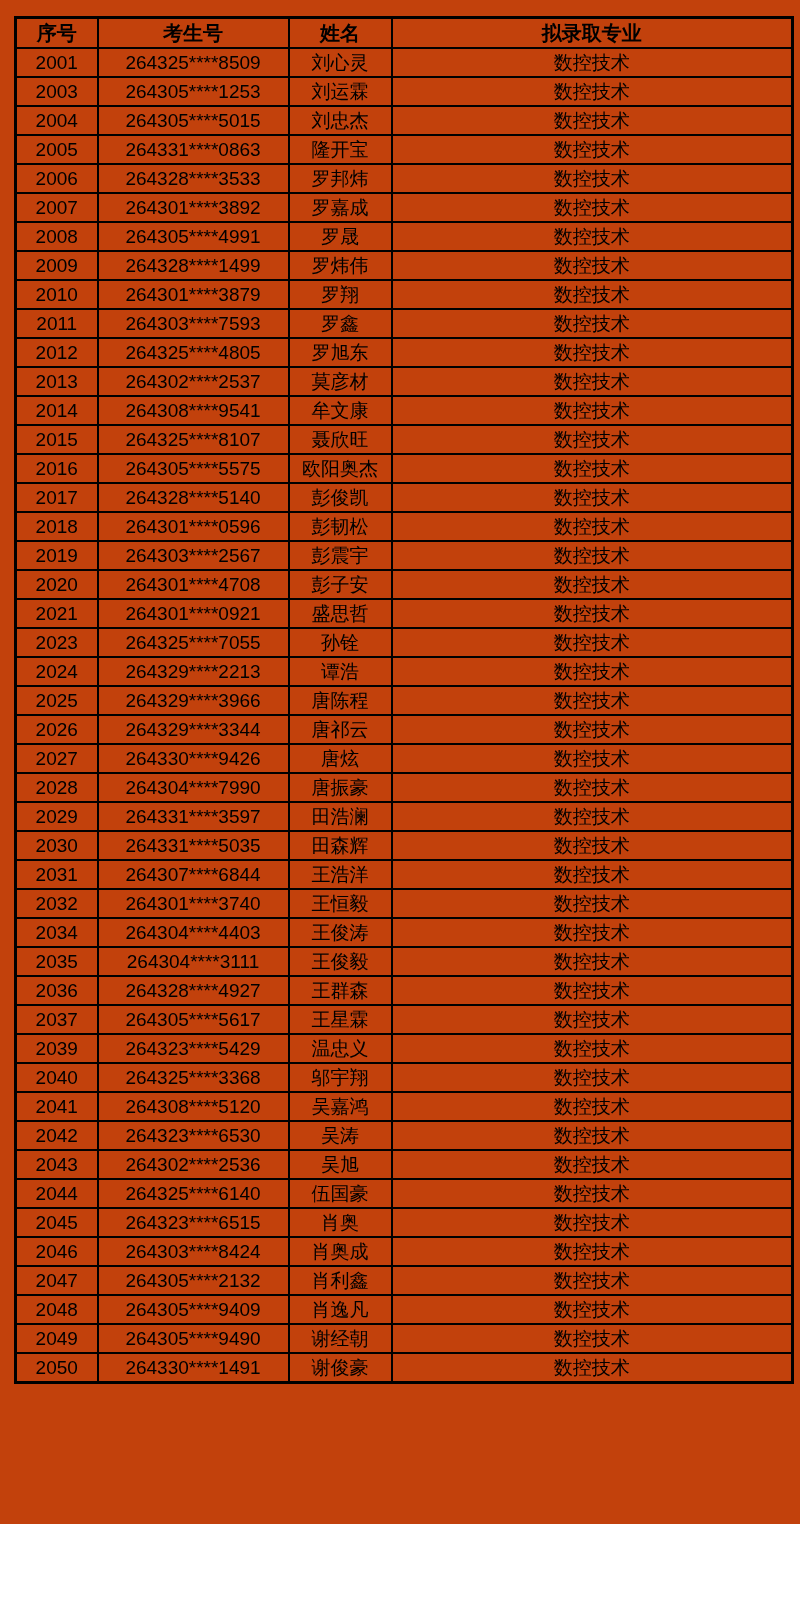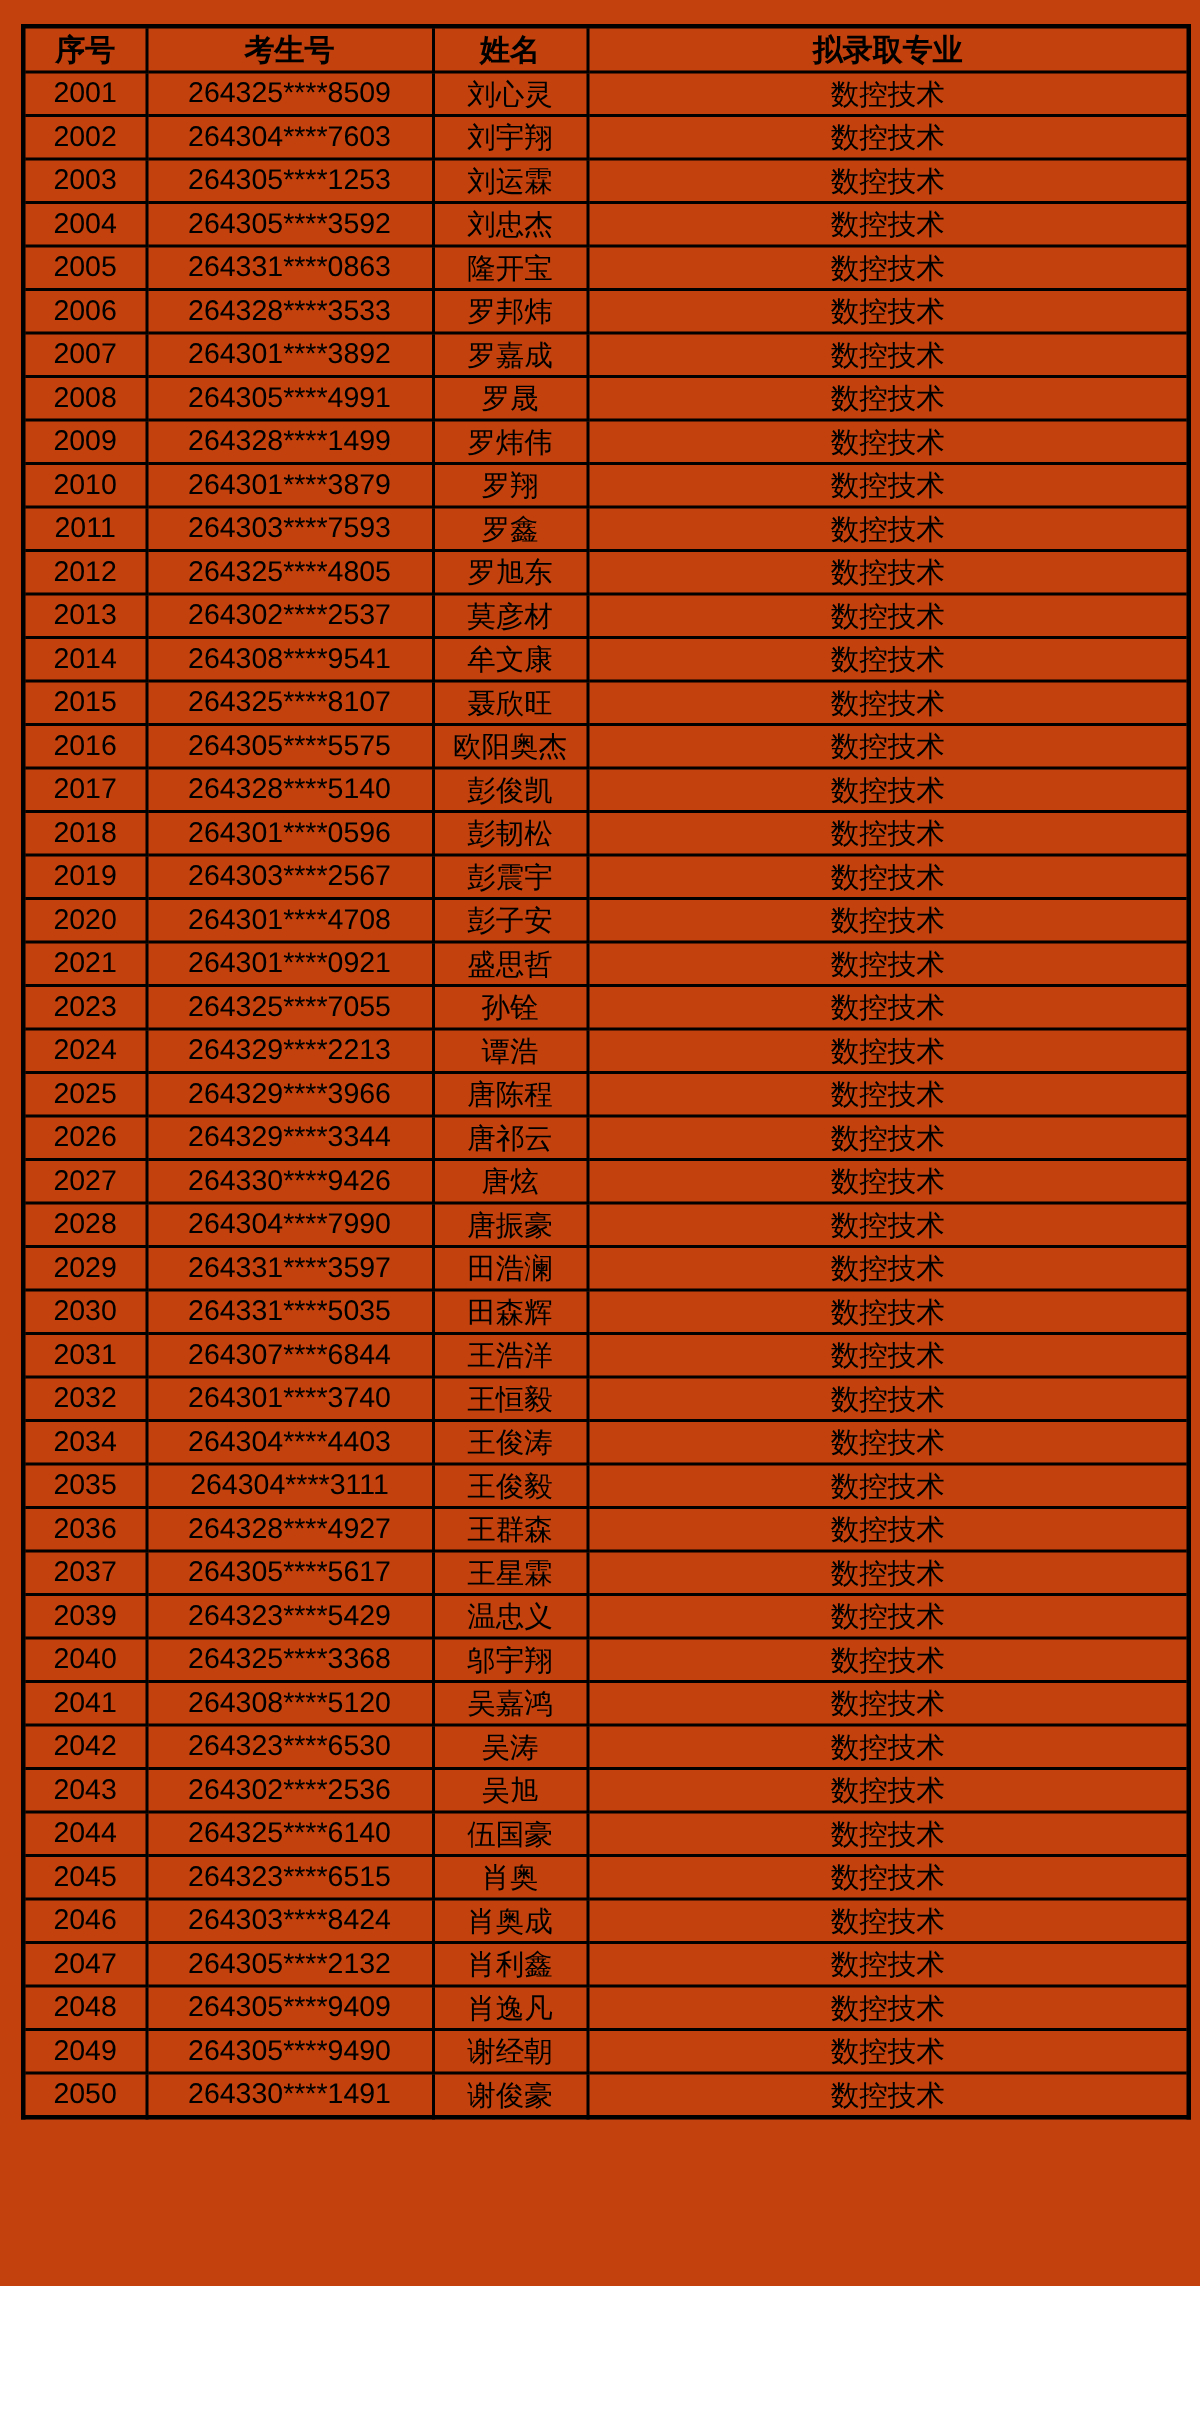--- a/index.html
+++ b/index.html
@@ -67,34 +67,28 @@
     </thead>
     <tbody id="table-body">
 
     <tr>
           <td>2001</td>
           <td>264325****8509</td>
           <td>刘心灵</td>
           <td>数控技术</td>
         </tr>
         <tr>
-          <td>2002</td>
-          <td>264304****7603</td>
-          <td>刘宇翔</td>
-          <td>数控技术</td>
-        </tr>
-        <tr>
           <td>2003</td>
           <td>264305****1253</td>
           <td>刘运霖</td>
           <td>数控技术</td>
         </tr>
         <tr>
           <td>2004</td>
-          <td>264305****3592</td>
+          <td>264305****5015</td>
           <td>刘忠杰</td>
           <td>数控技术</td>
         </tr>
         <tr>
           <td>2005</td>
           <td>264331****0863</td>
           <td>隆开宝</td>
           <td>数控技术</td>
         </tr>
         <tr>

